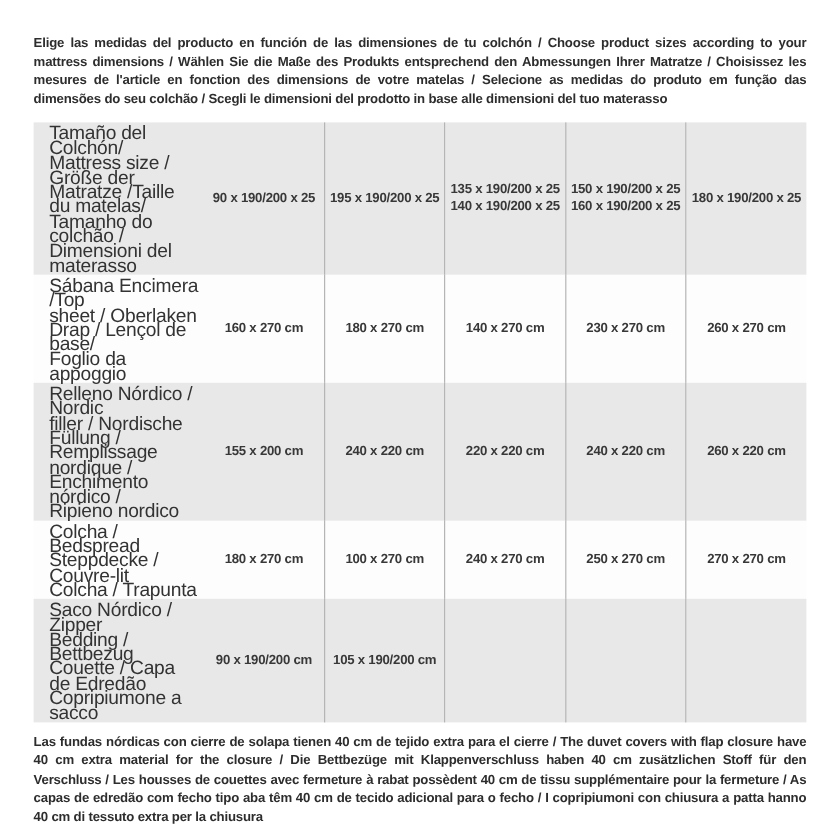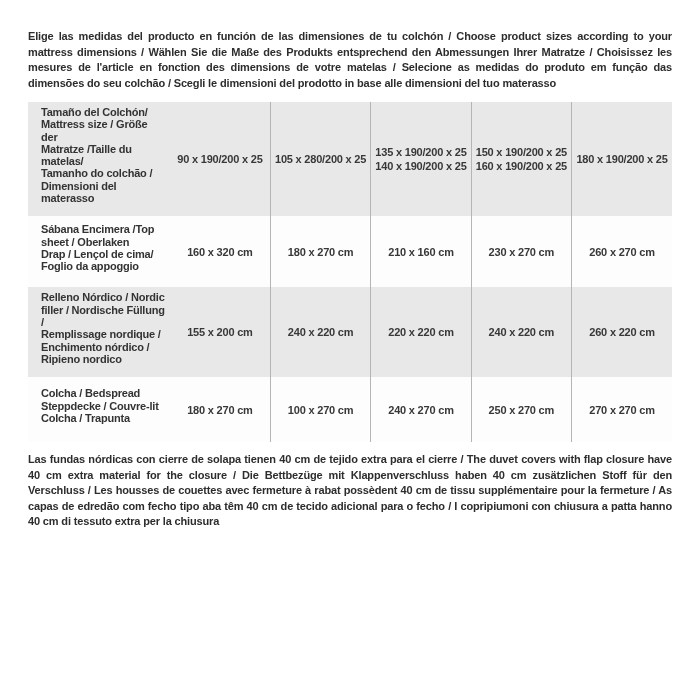--- a/index.html
+++ b/index.html
@@ -40,26 +40,26 @@
   table.sizes tr:nth-child(even) td { background: #fdfdfd; }
   table.sizes tr:nth-child(1) { height: 72px; }
   table.sizes tr:nth-child(2) { height: 71px; }
   table.sizes tr:nth-child(3) { height: 64px; }
   table.sizes tr:nth-child(4) { height: 65px; }
   table.sizes tr:nth-child(5) { height: 72px; }
   table.sizes tr:nth-child(6) { height: 64px; }
   table.sizes tr:nth-child(7) { height: 64px; margin-top: 28px; }
   table.sizes tr:nth-child(8) { height: 64px; }
   td.lbl {
-    font-weight: bold;
-    font-size: 11px;
+    font-weight: normal;
+    font-size: 16px;
     line-height: 12.3px;
     letter-spacing: -0.2px;
     color: #333333;
-    padding: 4px 4px 12px 13px;
+    padding: 4px 4px 0 13px;
     vertical-align: middle;
     white-space: pre-line;
   }
   td.val {
     font-weight: bold;
     font-size: 11px;
     line-height: 14px;
     letter-spacing: -0.2px;
     color: #383838;
     text-align: center;
@@ -87,35 +87,35 @@
         <col class="c-val">
     </colgroup>
     <tbody>
       <tr>
         <td class="lbl">Tamaño del Colchón/
 Mattress size / Größe der
 Matratze /Taille du matelas/
 Tamanho do colchão /
 Dimensioni del materasso</td>
         <td class="val">90 x 190/200 x 25</td>
-        <td class="val">105 x 280/200 x 25</td>
+        <td class="val">195 x 190/200 x 25</td>
         <td class="val">135 x 190/200 x 25
 140 x 190/200 x 25</td>
         <td class="val">150 x 190/200 x 25
 160 x 190/200 x 25</td>
         <td class="val">180 x 190/200 x 25</td>
       </tr>
       <tr>
         <td class="lbl">Sábana Encimera /Top
 sheet / Oberlaken
-Drap / Lençol de cima/
+Drap / Lençol de base/
 Foglio da appoggio</td>
-        <td class="val">160 x 320 cm</td>
+        <td class="val">160 x 270 cm</td>
         <td class="val">180 x 270 cm</td>
-        <td class="val">210 x 160 cm</td>
+        <td class="val">140 x 270 cm</td>
         <td class="val">230 x 270 cm</td>
         <td class="val">260 x 270 cm</td>
       </tr>
       <tr>
         <td class="lbl">Relleno Nórdico / Nordic
 filler / Nordische Füllung /
 Remplissage nordique /
 Enchimento nórdico /
 Ripieno nordico</td>
         <td class="val">155 x 200 cm</td>
@@ -127,18 +127,29 @@
       <tr>
         <td class="lbl">Colcha / Bedspread
 Steppdecke / Couvre-lit
 Colcha / Trapunta</td>
         <td class="val">180 x 270 cm</td>
         <td class="val">100 x 270 cm</td>
         <td class="val">240 x 270 cm</td>
         <td class="val">250 x 270 cm</td>
         <td class="val">270 x 270 cm</td>
       </tr>
+      <tr>
+        <td class="lbl">Saco Nórdico / Zipper
+Bedding / Bettbezug
+Couette  / Capa de Edredão
+Copripiumone a sacco</td>
+        <td class="val">90 x 190/200 cm</td>
+        <td class="val">105 x 190/200 cm</td>
+        <td class="val"></td>
+        <td class="val"></td>
+        <td class="val"></td>
+      </tr>
     </tbody>
   </table>
 
   <p class="footnote">Las fundas nórdicas con cierre de solapa tienen 40 cm de tejido extra para el cierre  / The duvet covers with flap closure have 40 cm extra material for the closure / Die Bettbezüge mit Klappenverschluss haben 40 cm zusätzlichen Stoff für den Verschluss / Les housses de couettes avec fermeture à rabat possèdent 40 cm de tissu supplémentaire pour la fermeture / As capas de edredão com fecho tipo aba têm 40 cm de tecido adicional para o fecho / I copripiumoni con chiusura a patta hanno 40 cm di tessuto extra per la chiusura</p>
 
 </div>
 
 </body></html>

